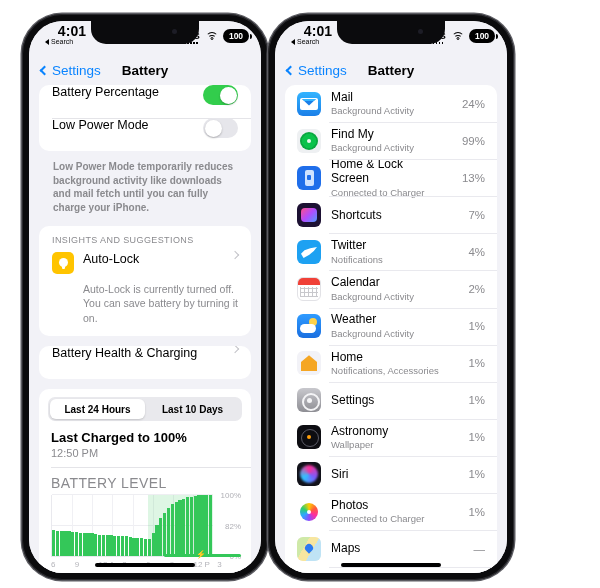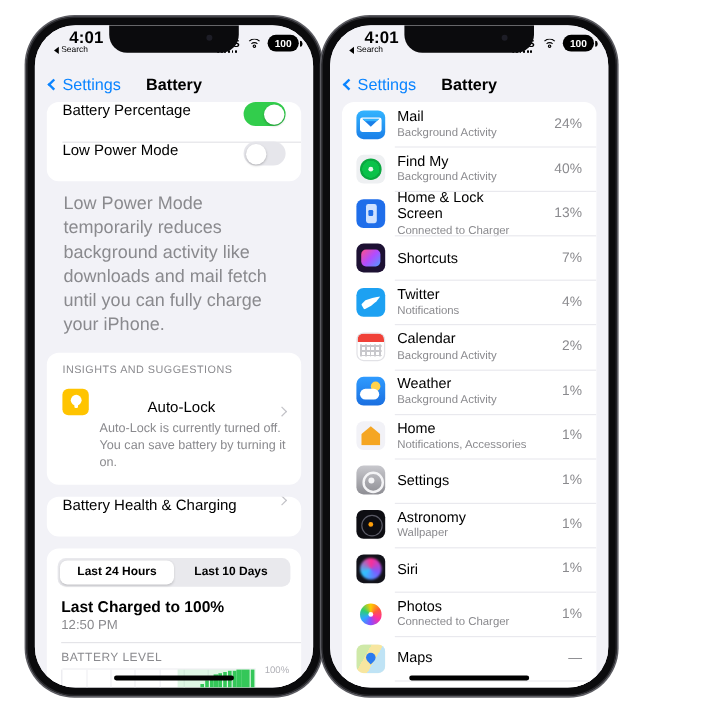--- a/index.html
+++ b/index.html
@@ -174,38 +174,37 @@
   .toggle .knob{
     position:absolute; top:1.5px;
     width:17px;height:17px;border-radius:50%;
     background:#fff;
     box-shadow:0 1px 2px rgba(0,0,0,.25);
   }
   .toggle.on .knob{ right:1.5px; }
   .toggle.off .knob{ left:1.5px; }
 
   .footnote {
-    font-size:15px; color:#8a8a8e;
+    font-size:10px; color:#8a8a8e;
     line-height:1.35;
     padding: 3px 14px 0 14px;
-    margin-top:-4px; margin-bottom:12px;
+    margin-top:-4px; margin-bottom:12px;font-weight:bold;
   }
 
   .section-hdr {
     font-size:9px; color:#8a8a8e;
     letter-spacing:.4px;
     padding: 9px 13px 5px 13px;
   }
 
   .insight-row {
-    display:flex; align-items:flex-end;
+    display:flex; align-items:flex-start;
     padding: 2px 13px 2px 13px;
     height:30px;
     position:relative;
-    gap:40px;
   }
   .ico-sq {
     width:22px;height:22px;border-radius:5px;
     flex:none; margin-right:9px;
     display:flex;align-items:center;justify-content:center;
   }
   .ico-autolock { background:#ffc400; }
   .bulb {
     width:9px;height:11px;position:relative;
   }
@@ -255,21 +254,21 @@
     padding: 9px 12px 0 12px;
   }
   .charged-title { font-size:13px; font-weight:700; color:#000; }
   .charged-sub { font-size:11px; color:#8a8a8e; margin-top:2px; }
 
   .divider { height:1px; background:#e4e4e8; margin:8px 0 0 12px; }
 
   
   .chart-block { padding: 7px 10px 0 12px; }
   .chart-title {
-    font-size:10px; color:#8a8a8e; letter-spacing:.4px;
+    font-size:14px; color:#8a8a8e; letter-spacing:.4px;
     margin-bottom:4px;
   }
   .chart-area { display:flex; }
   .plot {
     position:relative;
     flex:1;
     border-left:1px solid #e9e9ee;
     border-bottom:1px solid #e9e9ee;
   }
   .gridline {
@@ -701,21 +700,21 @@
                 <div class="app-sub">Background Activity</div>
               </div>
               <div class="app-pct">24%</div>
             </div>
             <div class="app-row">
               <div class="app-icon ic-findmy"></div>
               <div class="app-text">
                 <div class="app-name">Find My</div>
                 <div class="app-sub">Background Activity</div>
               </div>
-              <div class="app-pct">40%</div>
+              <div class="app-pct">99%</div>
             </div>
             <div class="app-row">
               <div class="app-icon ic-home-lock"></div>
               <div class="app-text">
                 <div class="app-name">Home &amp; Lock Screen</div>
                 <div class="app-sub">Connected to Charger</div>
               </div>
               <div class="app-pct">13%</div>
             </div>
             <div class="app-row">

